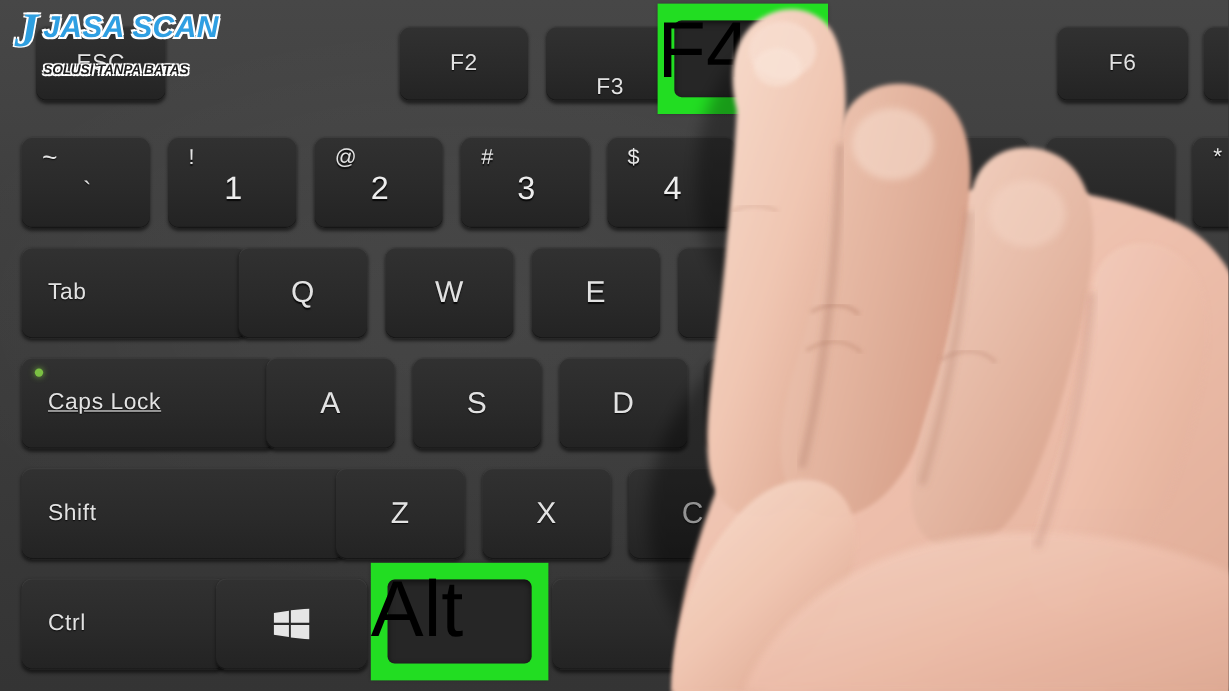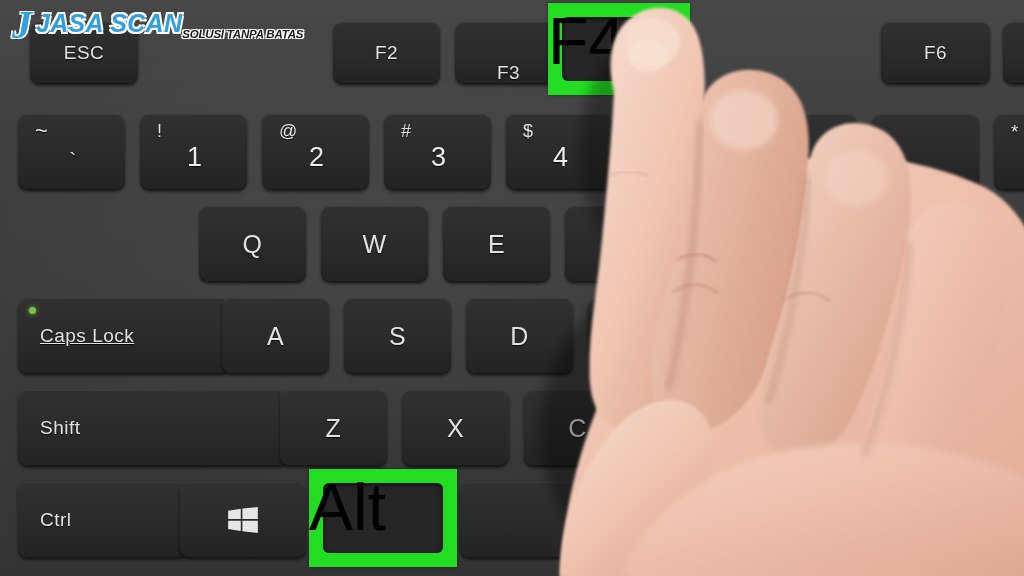--- a/index.html
+++ b/index.html
@@ -152,21 +152,21 @@
     font-size: 40px;
     font-weight: bold;
     font-style: italic;
     color: #2e9fe0;
     line-height: 0.95;
     text-shadow:
       -1.4px -1.4px 0 #fff, 1.4px -1.4px 0 #fff,
       -1.4px 1.4px 0 #fff, 1.4px 1.4px 0 #fff;
     margin-top: -2px;
   }
-  #watermark .wm-text { display: flex; margin-top: 3px; }
+  #watermark .wm-text { display: flex; flex-direction: column; margin-top: 3px; }
   #watermark .wm-title {
     font-family: "Liberation Sans", sans-serif;
     font-size: 25px;
     font-weight: bold;
     font-style: italic;
     letter-spacing: 0.3px;
     color: #2f9fe2;
     line-height: 1;
     text-shadow:
       -1.6px -1.6px 0 #fff, 1.6px -1.6px 0 #fff,
@@ -232,20 +232,23 @@
   </div>
   <div class="key num" style="left:628px; top:114px; width:107px; height:76px;">
     <span class="dig">5</span>
   </div>
   <div class="key num" style="left:750px; top:114px; width:107px; height:76px;"></div>
   <div class="key num" style="left:872px; top:114px; width:107px; height:76px;"></div>
   <div class="key num" style="left:994px; top:114px; width:107px; height:76px;">
     <span class="sym-only">*</span>
   </div>
 
+  <div class="key mod" style="left:18px; top:206px; width:166px; height:76px;">
+    <span>Tab</span>
+  </div>
   <div class="key letter" style="left:199px; top:206px; width:107px; height:76px;">
     <span>Q</span>
   </div>
   <div class="key letter" style="left:321px; top:206px; width:107px; height:76px;">
     <span>W</span>
   </div>
   <div class="key letter" style="left:443px; top:206px; width:107px; height:76px;">
     <span>E</span>
   </div>
   <div class="key letter" style="left:565px; top:206px; width:107px; height:76px;">

